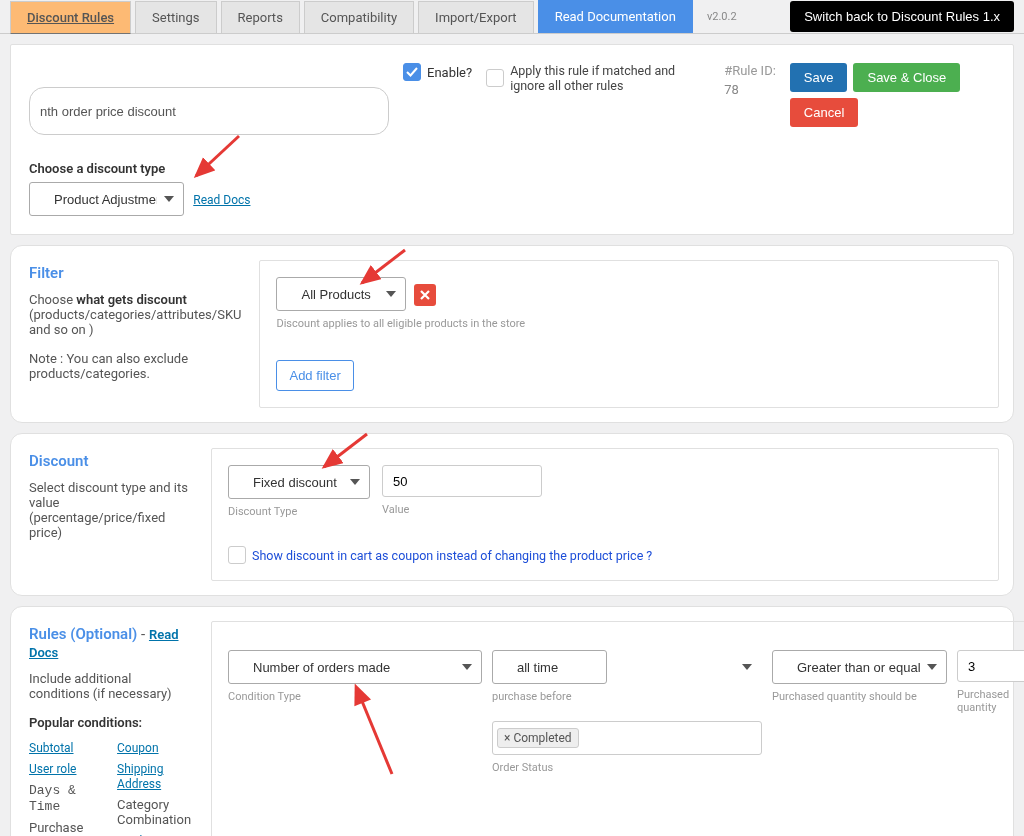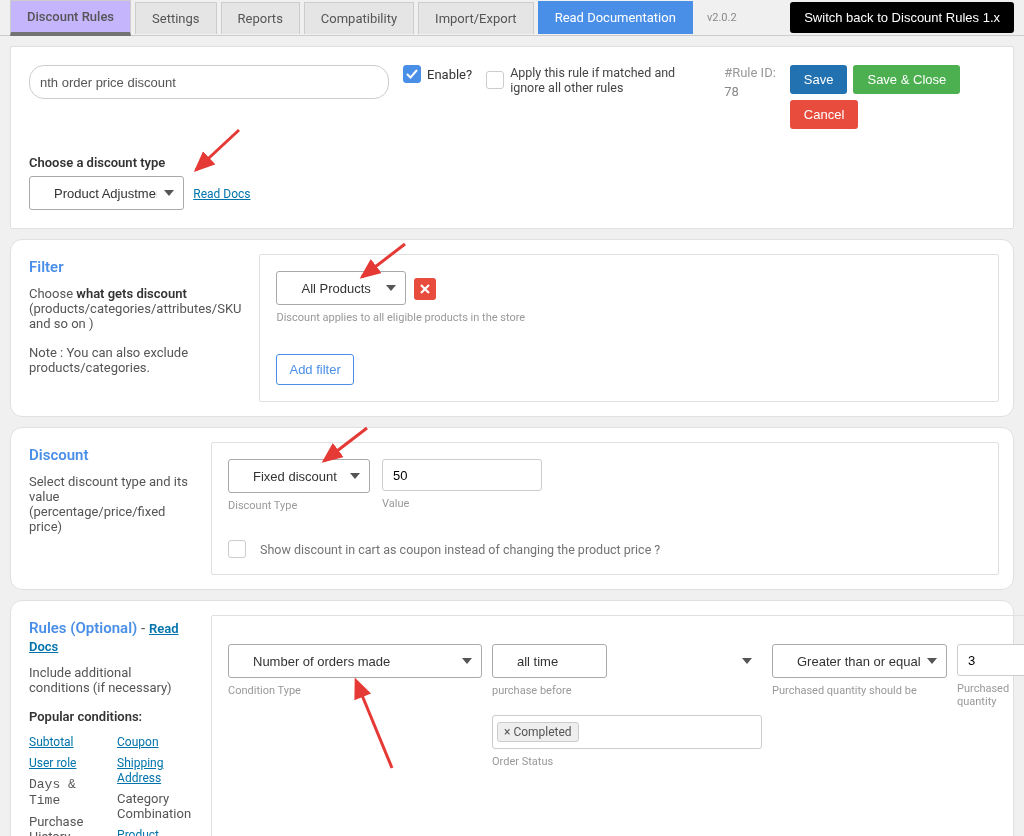--- a/index.html
+++ b/index.html
@@ -1,29 +1,29 @@
 <!DOCTYPE html>
 <html><head>
   <meta charset="utf-8">
   <style>
     * { box-sizing: border-box; margin: 0; padding: 0; }
     body { font-family: -apple-system, "Segoe UI", Roboto, Arial, sans-serif; font-size: 13px; color: #333; background: #f0f0f1; width: 1024px; }
     
     
     .tabs { display: flex; align-items: center; background: #f0f0f1; border-bottom: 1px solid #ccc; padding: 0 10px; }
     .tab { padding: 8px 16px; background: #e5e5e5; border: 1px solid #ccc; border-bottom: none; margin-right: 4px; color: #555; cursor: pointer; font-size: 13px; }
-    .tab.active { background: #c4b5fd; border-bottom: 4px solid #737373; margin-bottom: -1px; font-weight: 500; }
+    .tab.active { background: #fdba74; border-bottom: 1px solid #737373; margin-bottom: -1px; font-weight: 500; text-decoration: underline; }
     .tab.doc { background: #4a8fe7; color: #fff; border: 1px solid #4a8fe7; }
     .version { color: #888; font-size: 11px; margin-left: 10px; }
     .switch-back { margin-left: auto; background: #000000; color: #fff; padding: 8px 14px; border: none; border-radius: 3px; cursor: pointer; font-size: 13px; }
     
     
     .card { background: #fff; border: 1px solid #e0e0e0; margin: 10px; padding: 18px; border-radius: 2px; }
     .header-row { display: flex; align-items: flex-start; gap: 14px; }
-    .rule-name { flex: 0 0 360px; height: 34px; padding: 16px 10px; border: 1px solid #ccc; border-radius: 15px; font-size: 13px; color: #555; }
+    .rule-name { flex: 0 0 360px; height: 34px; padding: 23px 10px; border: 1px solid #ccc; border-radius: 15px; font-size: 13px; color: #555; margin-top: 24px; }
     .chk-wrap { display: flex; align-items: center; gap: 6px; }
     .chk { width: 18px; height: 18px; border: 1px solid #ccc; border-radius: 3px; display: inline-flex; align-items: center; justify-content: center; cursor: pointer; }
     .chk.checked { background: #4a8fe7; border-color: #4a8fe7; }
     .chk.checked svg { display: block; }
     .chk svg { display: none; width: 12px; height: 12px; }
     .ruleid { color: #999; font-size: 13px; }
     .ruleid .num { display:block; margin-top:4px; color:#888; }
     .btncol { display: flex; flex-wrap: wrap; gap: 6px; width: 200px; }
     .btn { padding: 7px 14px; border: none; border-radius: 3px; color: #fff; cursor: pointer; font-size: 13px; }
     .btn.save { background: #2271b1; }
@@ -186,21 +186,21 @@
       </div>
       <div class="cond-col">
         <input class="txt-in" style="width: 160px;" value="50">
         <span class="hint">Value</span>
       </div>
     </div>
     <div class="chk-wrap" style="margin-top:28px;">
       <span class="chk">
         
       </span>
-      <span style="font-size:12.5px;color:#737373;margin-left:8px;">Show discount in cart as coupon instead of changing the product price ?</span>
+      <span style="font-size:12.5px;color:#1d4ed8;">Show discount in cart as coupon instead of changing the product price ?</span>
     </div>
 
     <div class="arrow" style="left:100px; top:-20px;">
       <svg width="60" height="50">
           <defs>
             <marker id="ah3" markerWidth="8" markerHeight="8" refX="6" refY="3" orient="auto">
               <path d="M0,0 L7,3 L0,6 Z" fill="#e53935"></path>
             </marker>
           </defs>
           <path d="M55,5 L12,38" stroke="#e53935" stroke-width="3" fill="none" marker-end="url(#ah3)"></path>

